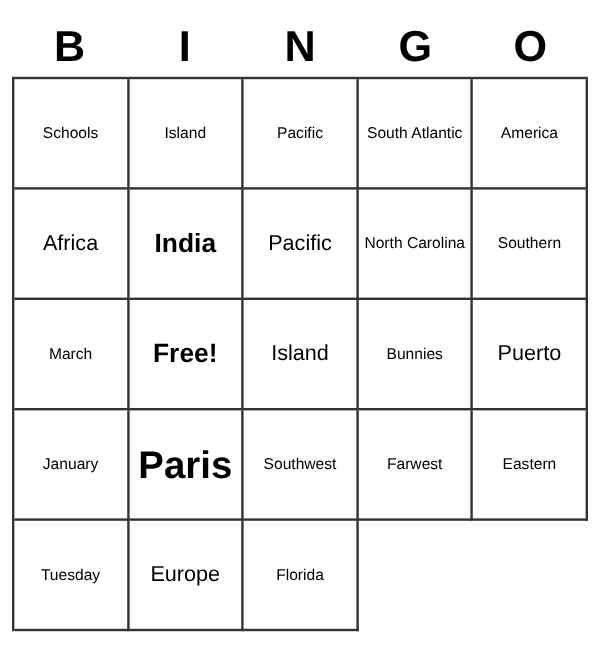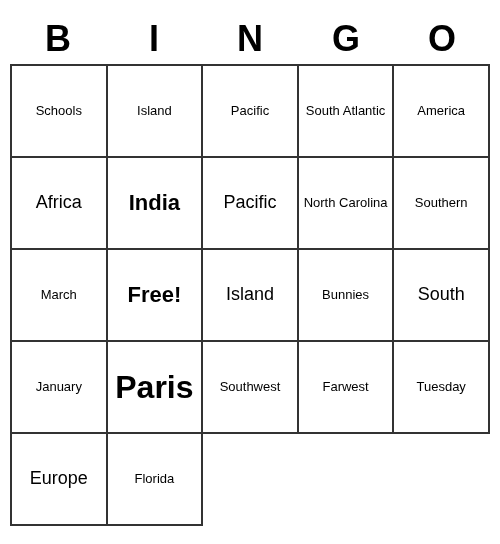--- a/index.html
+++ b/index.html
@@ -131,35 +131,38 @@
       <div class="bingo-cell">
         <span class="size-large">Free!</span>
       </div>
       <div class="bingo-cell">
         <span class="size-medium">Island</span>
       </div>
       <div class="bingo-cell">
         <span class="size-small">Bunnies</span>
       </div>
       <div class="bingo-cell">
-        <span class="size-medium">South</span>
+        <span class="size-medium">Puerto</span>
       </div>
       <div class="bingo-cell">
         <span class="size-small">January</span>
       </div>
       <div class="bingo-cell">
         <span class="size-xlarge">Paris</span>
       </div>
       <div class="bingo-cell">
         <span class="size-small">Southwest</span>
       </div>
       <div class="bingo-cell">
         <span class="size-small">Farwest</span>
       </div>
       <div class="bingo-cell">
+        <span class="size-small">Eastern</span>
+      </div>
+      <div class="bingo-cell">
         <span class="size-small">Tuesday</span>
       </div>
       <div class="bingo-cell">
         <span class="size-medium">Europe</span>
       </div>
       <div class="bingo-cell">
         <span class="size-small">Florida</span>
       </div>
     </div>
 </div>

